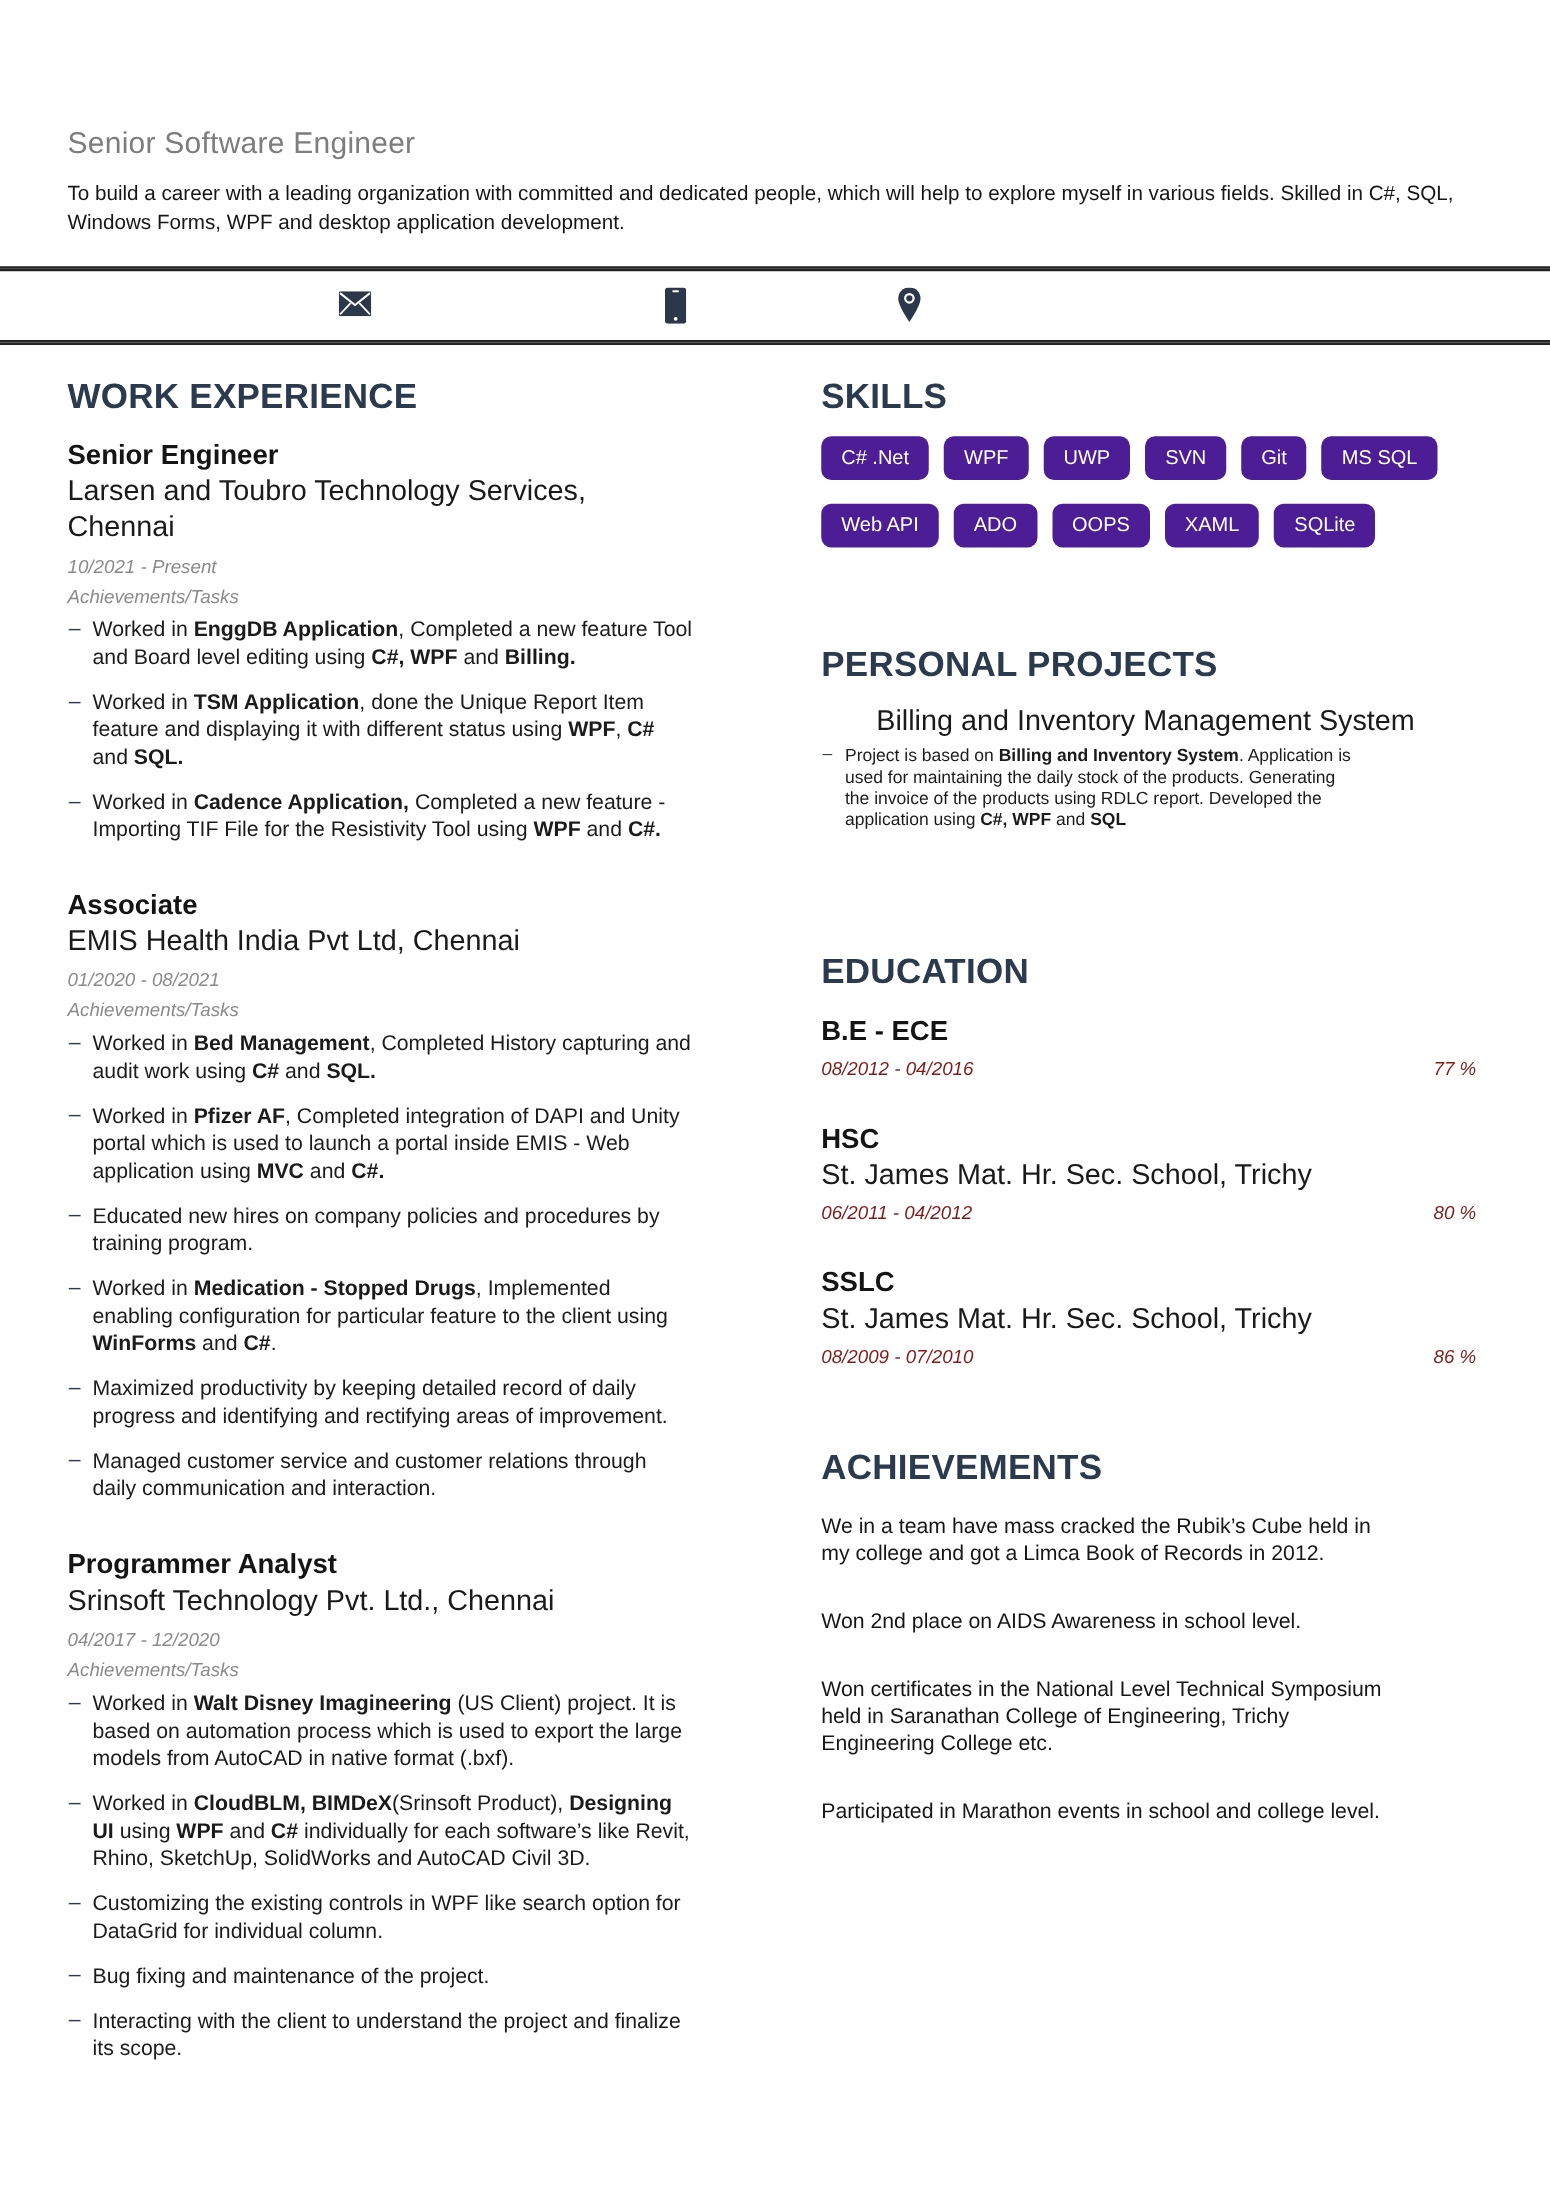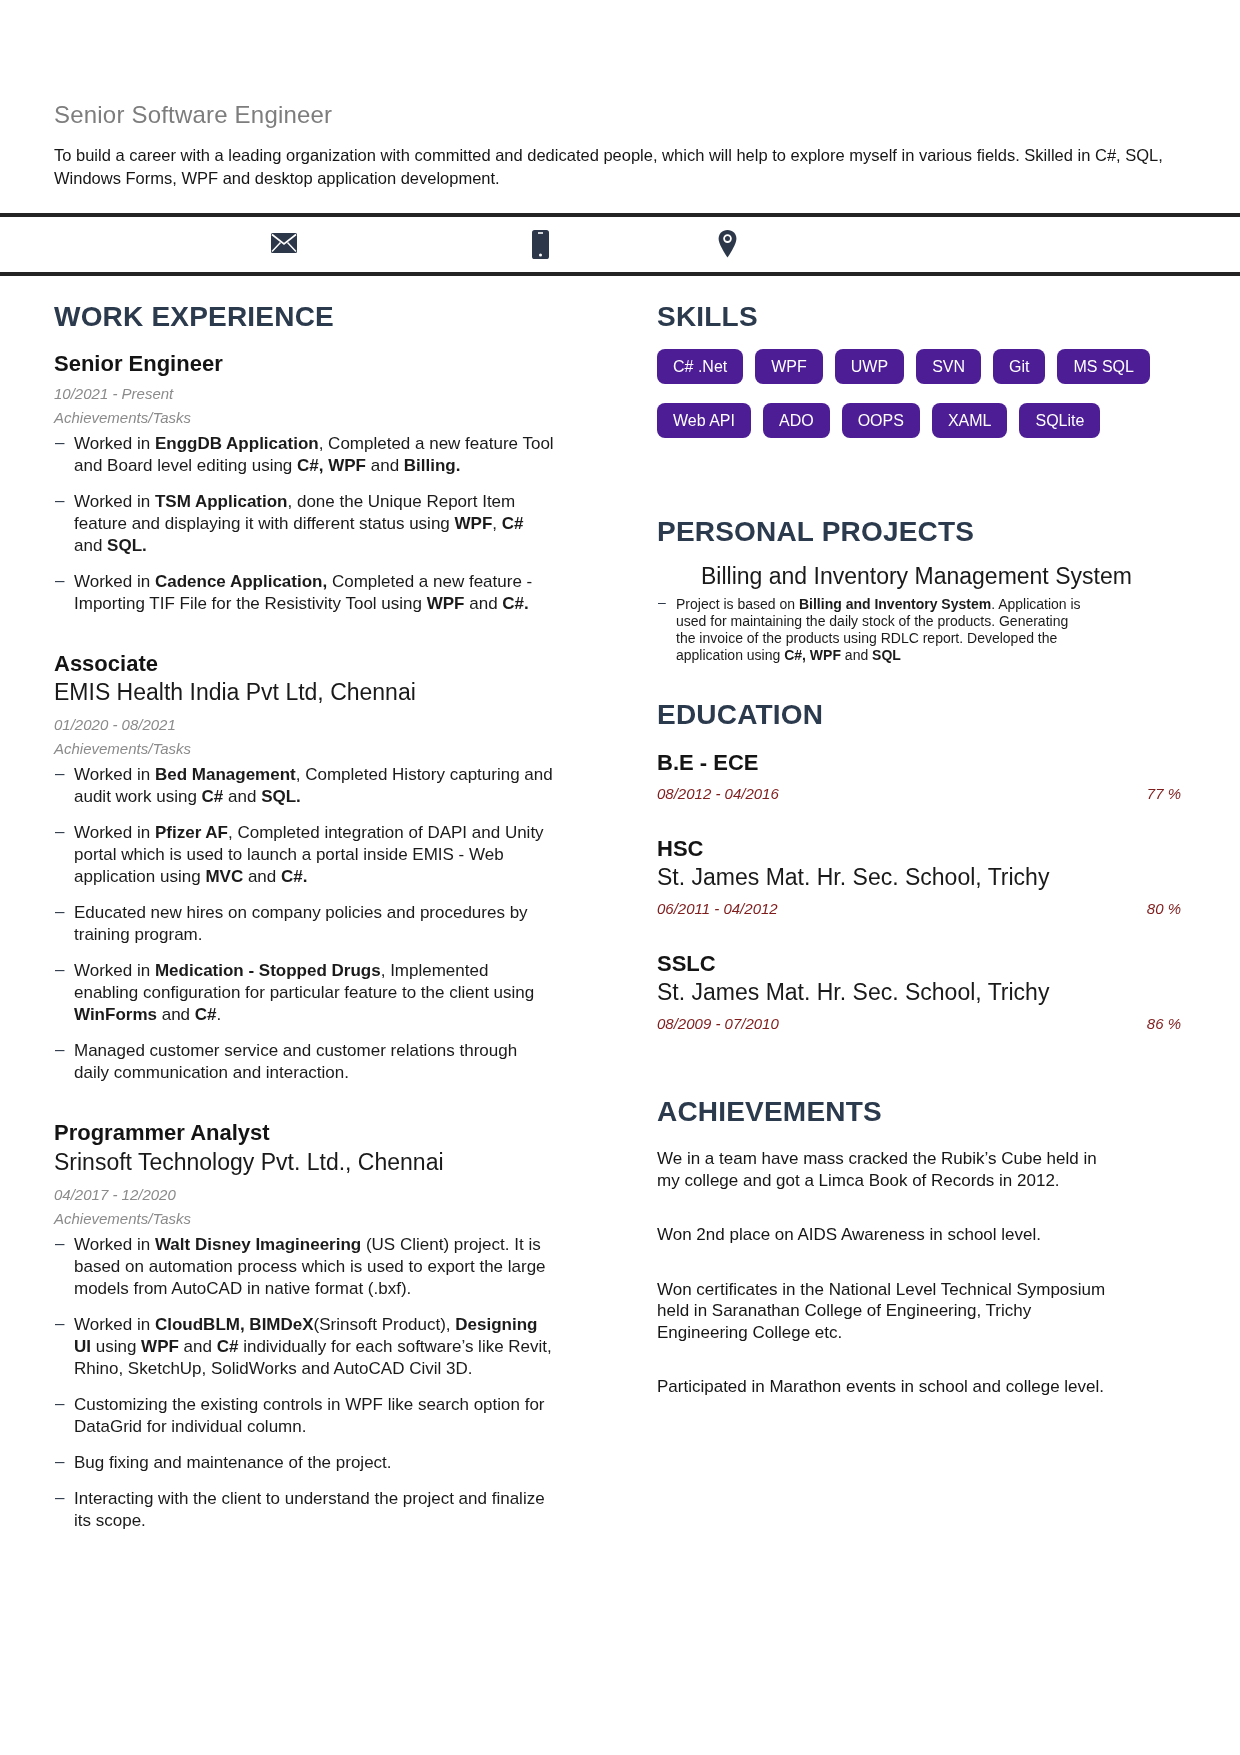--- a/index.html
+++ b/index.html
@@ -51,21 +51,21 @@
   }
   
   .section-projects h2.sec { margin-top:79px; }
   .project-name { margin-top:16px; font-size:23px; color:#1a1a1a; line-height:1.2;margin-left:44px; }
   ul.bullets.small { margin-top:6px; }
   ul.bullets.small li {
     font-size:14px; line-height:17px; padding-left:19px; margin-bottom:0; max-width:432px;
   }
   ul.bullets.small li::before { top:-2px; }
   
-  .section-education h2.sec { margin-top:36px; }
+  .section-education h2.sec { margin-top:98px; }
   .edu { margin-top:34px; }
   .edu.first { margin-top:20px; }
   .edu-degree { font-size:22px; font-weight:700; color:#141414; line-height:1.15; }
   .edu-school { font-size:23px; color:#1a1a1a; line-height:28px; margin-top:2px; }
   .edu-meta { display:flex; justify-content:space-between; margin-top:9px;
               font-size:15px; font-style:italic; color:#7f1d1d; }
   
   .section-achievements h2.sec { margin-top:65px; }
   .ach { margin-top:33px; font-size:17px; line-height:21.5px; color:#161616; max-width:455px; }
   .ach.first { margin-top:21px; }
@@ -106,39 +106,41 @@
   <div class="rule bottom"></div>
 
   <div class="main">
 
     <div class="col-left">
       <section class="section-work">
         <h2 class="sec">WORK EXPERIENCE</h2>
 
         <article class="job first">
           <h3>Senior Engineer</h3>
+          <div class="company">Larsen and Toubro Technology Services, Chennai</div>
           <div class="dates">10/2021 - Present</div>
           <div class="tasks-label">Achievements/Tasks</div>
           <ul class="bullets">
             <li><span>Worked in </span><span class="b">EnggDB Application</span><span>, Completed a new feature Tool and Board level editing using </span><span class="b">C#, WPF</span><span> and </span><span class="b">Billing.</span></li>
             <li><span>Worked in </span><span class="b">TSM Application</span><span>, done the Unique Report Item feature and displaying it with different status using </span><span class="b">WPF</span><span>, </span><span class="b">C#</span><span> and </span><span class="b">SQL.</span></li>
             <li><span>Worked in </span><span class="b">Cadence Application,</span><span> Completed a new feature - Importing TIF File for the Resistivity Tool using </span><span class="b">WPF</span><span> and </span><span class="b">C#.</span></li>
           </ul>
         </article>
 
         <article class="job">
           <h3>Associate</h3>
           <div class="company">EMIS Health India Pvt Ltd, Chennai</div>
           <div class="dates">01/2020 - 08/2021</div>
           <div class="tasks-label">Achievements/Tasks</div>
           <ul class="bullets">
             <li><span>Worked in </span><span class="b">Bed Management</span><span>, Completed History capturing and audit work using </span><span class="b">C#</span><span> and </span><span class="b">SQL.</span></li>
             <li><span>Worked in </span><span class="b">Pfizer AF</span><span>, Completed integration of DAPI and Unity portal which is used to launch a portal inside EMIS - Web application using </span><span class="b">MVC</span><span> and </span><span class="b">C#.</span></li>
             <li><span>Educated new hires on company policies and procedures by training program.</span></li>
             <li><span>Worked in </span><span class="b">Medication - Stopped Drugs</span><span>, Implemented enabling configuration for particular feature to the client using </span><span class="b">WinForms</span><span> and </span><span class="b">C#</span><span>.</span></li>
+            <li><span>Maximized productivity by keeping detailed record of daily progress and identifying and rectifying areas of improvement.</span></li>
             <li><span>Managed customer service and customer relations through daily communication and interaction.</span></li>
           </ul>
         </article>
 
         <article class="job">
           <h3>Programmer Analyst</h3>
           <div class="company">Srinsoft Technology Pvt. Ltd., Chennai</div>
           <div class="dates">04/2017 - 12/2020</div>
           <div class="tasks-label">Achievements/Tasks</div>
           <ul class="bullets">

